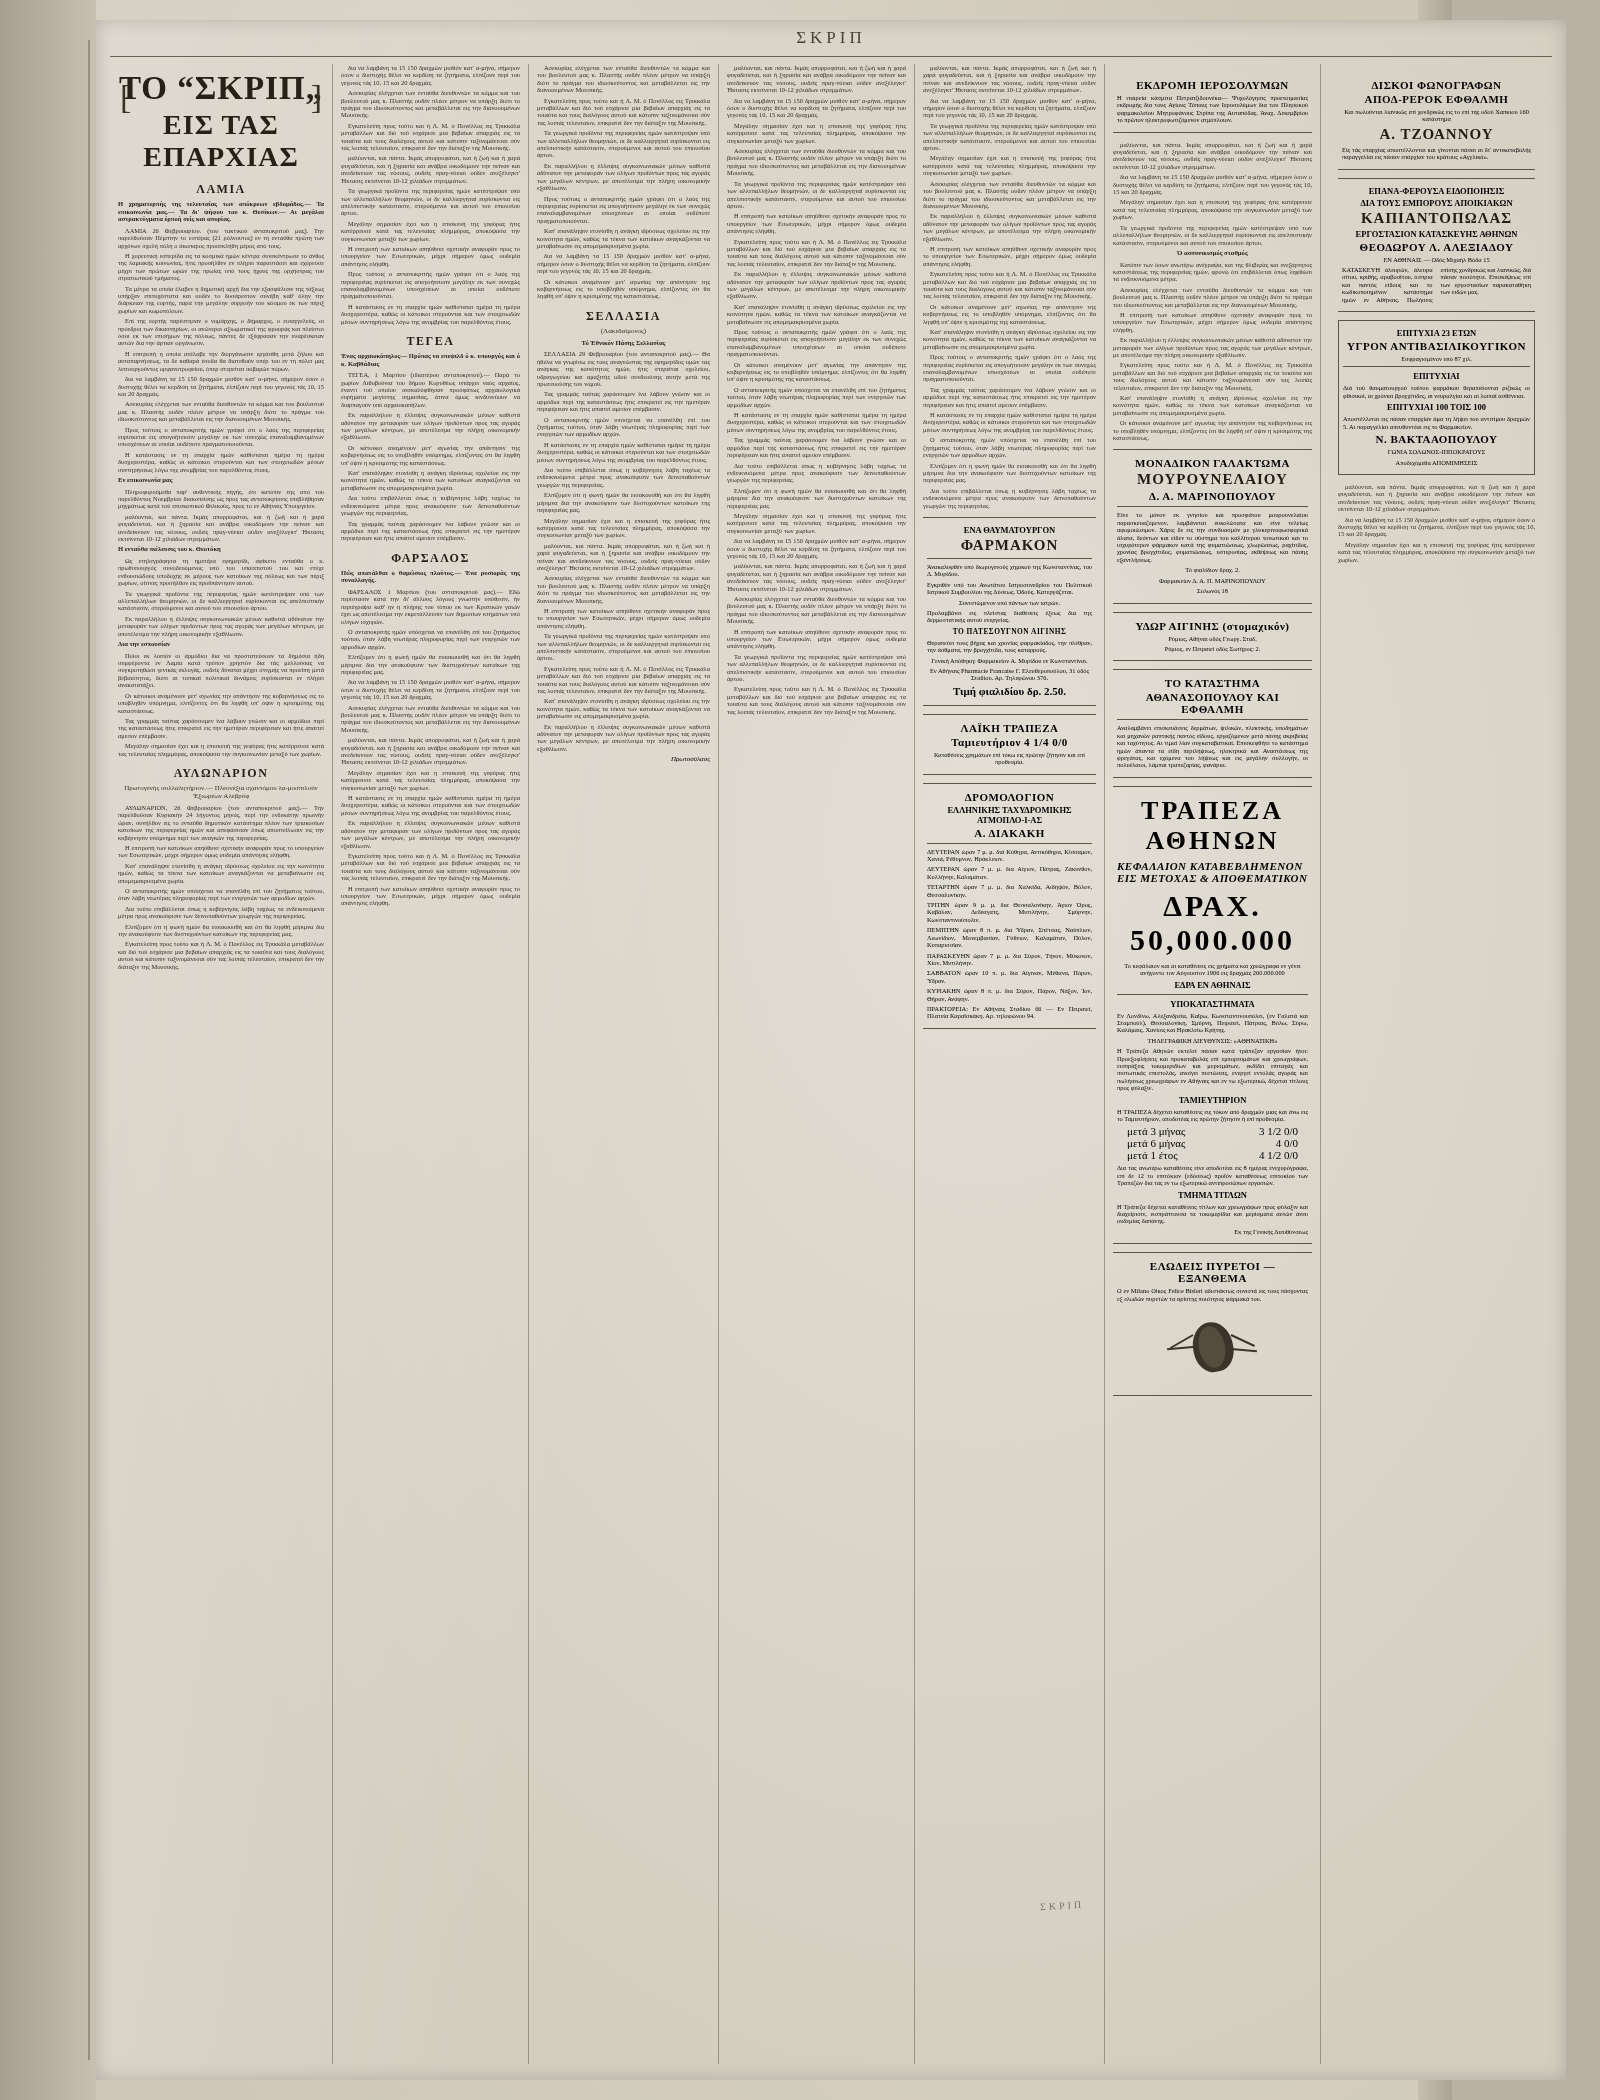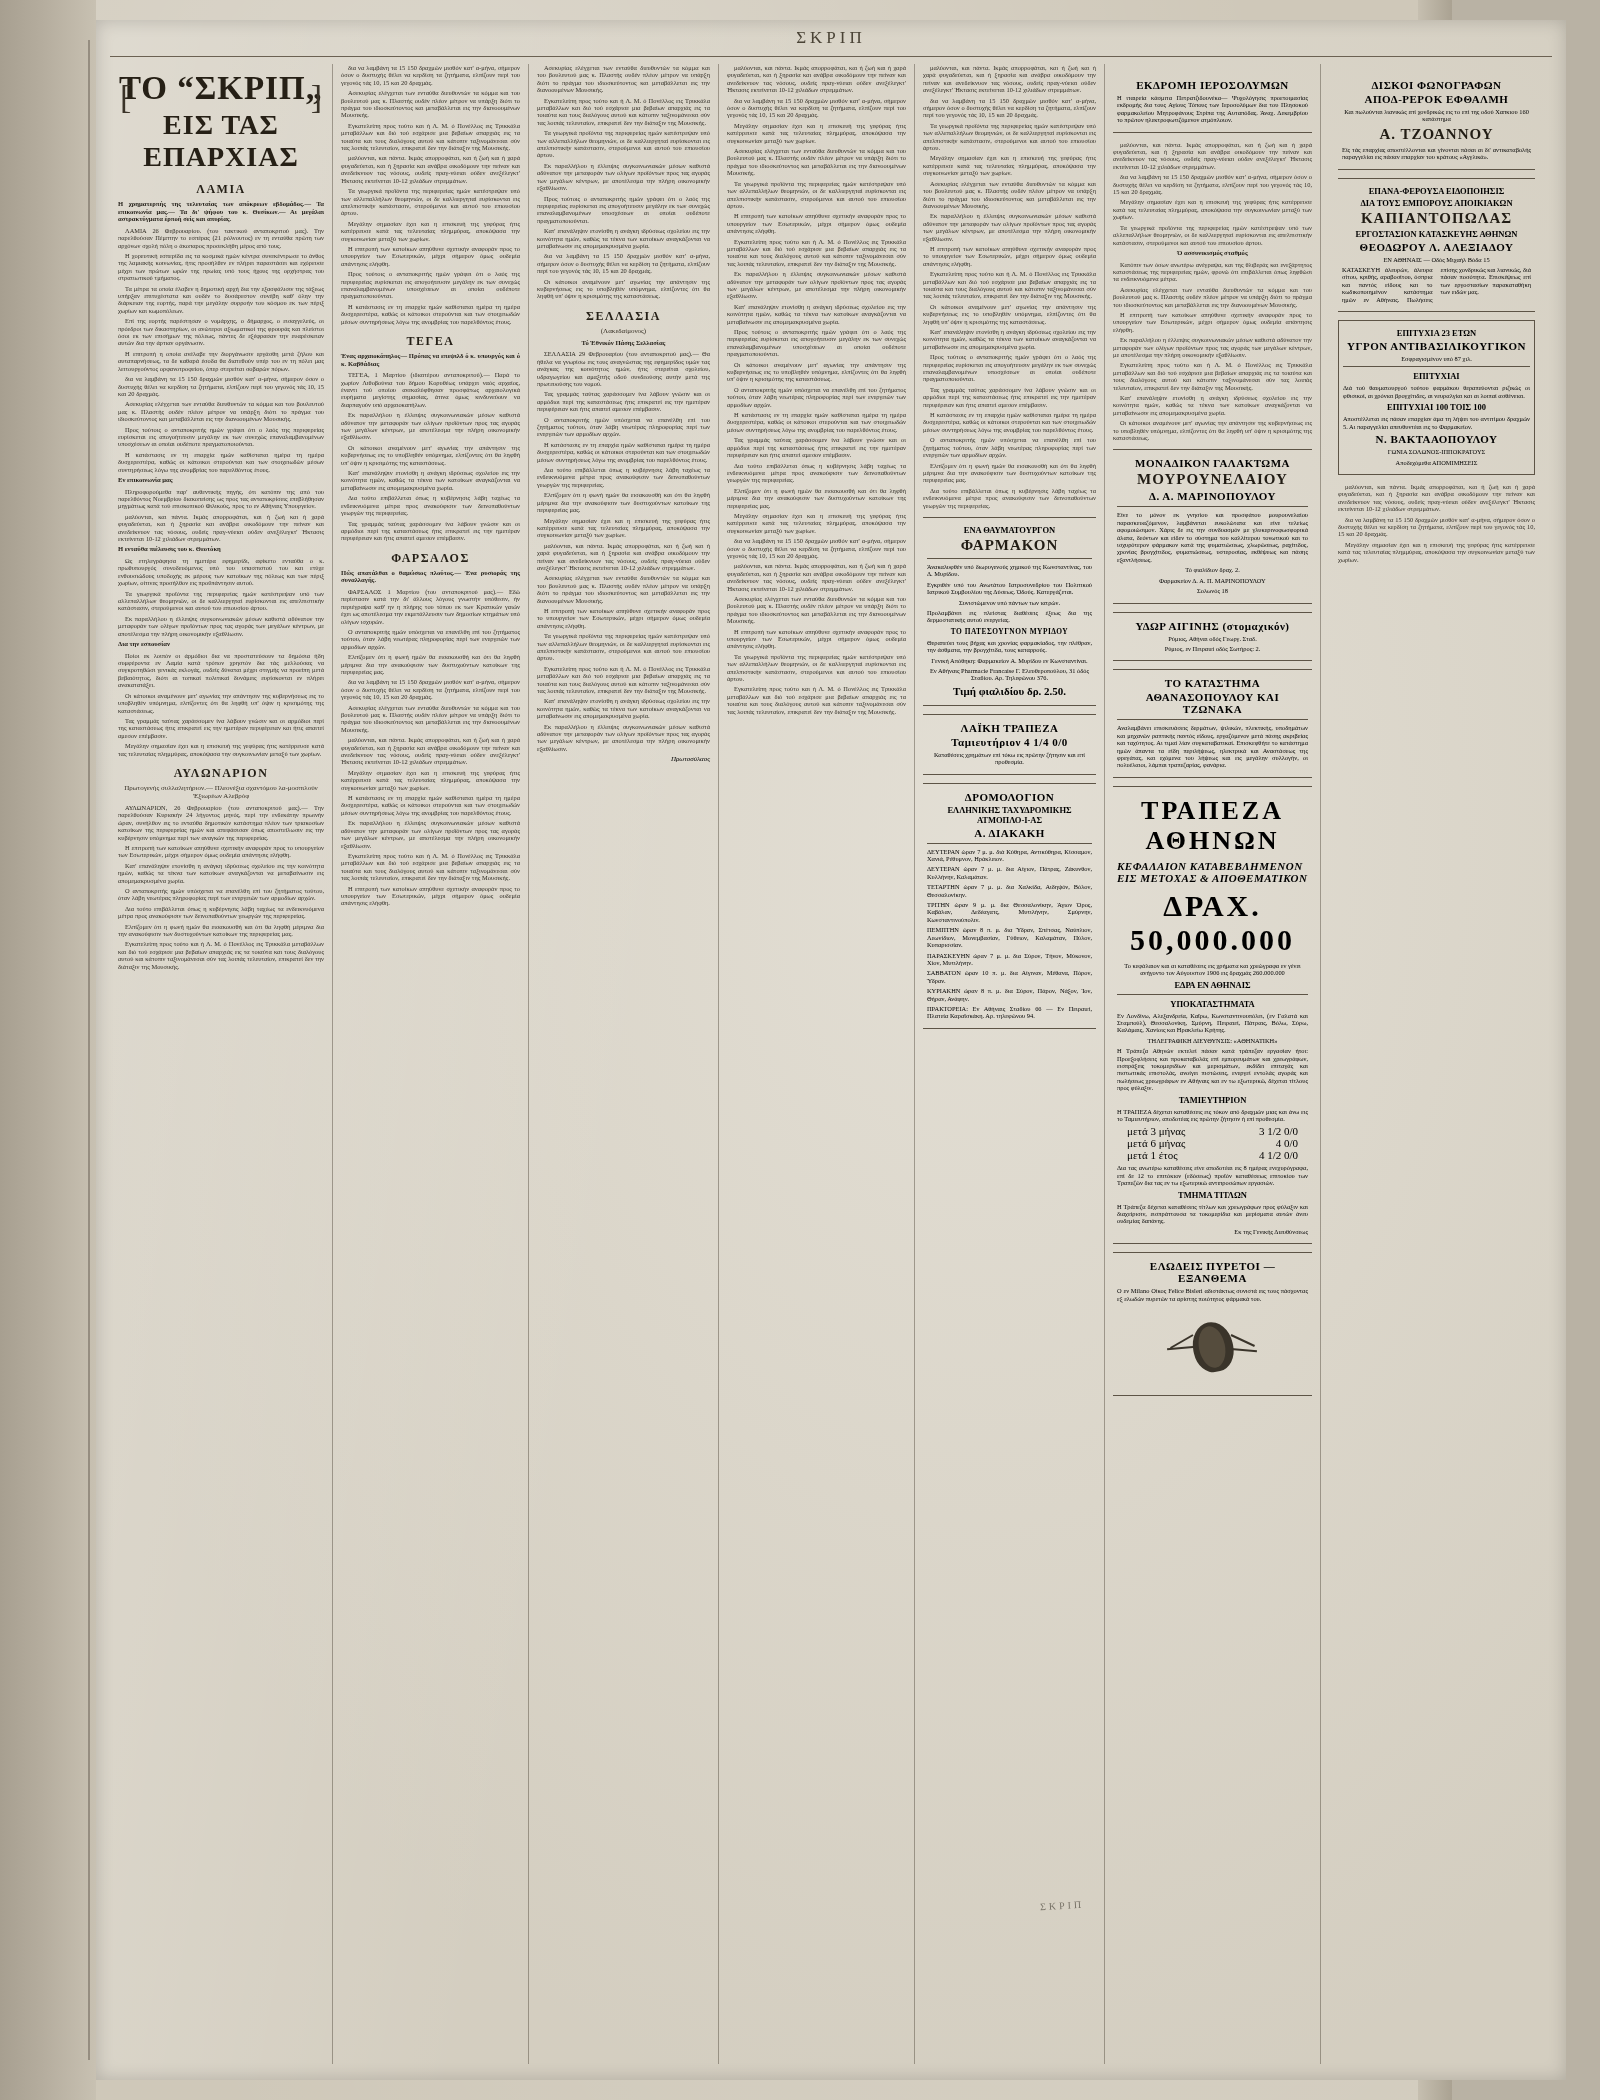--- a/index.html
+++ b/index.html
@@ -482,21 +482,21 @@
         </div>
 
         <div class="ad">
           <div class="ad-t3">ΕΝΑ ΘΑΥΜΑΤΟΥΡΓΟΝ</div>
           <div class="ad-t1">ΦΑΡΜΑΚΟΝ</div>
           <div class="hr-thin"></div>
           <div class="ad-sm">Άνακαλυφθέν υπό διωρυγενούς χημικού της Κωνσταντίνας, του Δ. Μυρίδου.</div>
           <div class="ad-sm">Εγκριθέν υπό του Ανωτάτου Ιατροσυνεδρίου του Πολιτικού Ιατρικού Συμβουλίου της Δύσεως. Όδούς. Κατεργάζεται.</div>
           <div class="ad-sm c">Συνιστώμενον υπό πάντων των ιατρών.</div>
           <div class="ad-sm">Προλαμβάνει εις πλείστας διαθέσεις έξεως δια της δερμοστατικής αυτού ενεργείας.</div>
-          <div class="small-caps-line">ΤΟ ΠΑΤΕΣΟΥΓΝΟΝ ΜΥΡΙΔΟΥ</div>
+          <div class="small-caps-line">ΤΟ ΠΑΤΕΣΟΥΓΝΟΝ ΑΙΓΙΝΗΣ</div>
           <div class="ad-sm">Θεραπεύει τους βήχας και χρονίας φαρμακίαδος, την πλέθραν, την άσθματα, την βρογχίτιδα, τους καταρρούς.</div>
           <div class="ad-sm c">Γενική Απόθηκη: Φαρμακείον Α. Μυρίδου εν Κωνσταντίναι.</div>
           <div class="ad-sm c">Εν Αθήναις Pharmacie Francaise Γ. Ελευθεροπούλου, 31 όδός Σταδίου. Αρ. Τηλεφώνου 376.</div>
           <div class="price">Τιμή φιαλιδίου δρ. 2.50.</div>
         </div>
 
         <div class="ad">
           <div class="ad-t2">ΛΑÏΚΗ ΤΡΑΠΕΖΑ</div>
           <div class="ad-t2">Ταμιευτήριον 4 1/4 0/0</div>
           <div class="ad-sm c">Καταθέσεις χρημάτων επί τόκω εις πρώτην ζήτησιν και επί προθεσμία.</div>
@@ -553,21 +553,21 @@
         </div>
 
         <div class="ad">
           <div class="ad-t2">ΥΔΩΡ ΑΙΓΙΝΗΣ (στομαχικόν)</div>
           <div class="ad-sm c">Ρύμιος, Αθήναι οδός Γεωργ. Σταδ.</div>
           <div class="ad-sm c">Ρύμιος, εν Πειραιεί οδός Σωτήρος: 2.</div>
         </div>
 
         <div class="ad">
           <div class="ad-t2">ΤΟ ΚΑΤΑΣΤΗΜΑ</div>
-          <div class="ad-t2">ΑΘΑΝΑΣΟΠΟΥΛΟΥ ΚΑΙ ΤΖΩΝΑΚΑ</div>
+          <div class="ad-t2">ΑΘΑΝΑΣΟΠΟΥΛΟΥ ΚΑΙ ΕΦΘΑΛΜΗ</div>
           <div class="hr-thin"></div>
           <div class="ad-sm">Αναλαμβάνει επισκευάσεις δερμάτων, ψιλικών, πλεκτικής, υποδημάτων και μηχανών ραπτικής παντός είδους, εργαζόμενον μετά πάσης ακριβείας και ταχύτητος. Αι τιμαί λίαν συγκαταβατικαί. Επισκεφθήτε το κατάστημα ημών άπαντα τα είδη περιλήψεως, ηλεκτρικά και Αναστάσεως της φρεγάτας, και εχόμενα του λήψεως και εις μεγάλην συλλογήν, οι πολυέλαιοι, λάμπαι τραπεζαρίας, φανάρια.</div>
         </div>
 
         <div class="ad">
           <div class="bank-head">ΤΡΑΠΕΖΑ ΑΘΗΝΩΝ</div>
           <div class="bank-sub">ΚΕΦΑΛΑΙΟΝ ΚΑΤΑΒΕΒΛΗΜΕΝΟΝ ΕΙΣ ΜΕΤΟΧΑΣ &amp; ΑΠΟΘΕΜΑΤΙΚΟΝ</div>
           <div class="ad-huge">ΔΡΑΧ. 50,000.000</div>
           <div class="ad-sm c">Το κεφάλαιον και αι καταθέσεις εις χρήματα και χρεώγραφα εν γένει ανήγοντο τον Αύγουστον 1906 εις δραχμάς 260.000.000</div>
           <div class="ad-t3">ΕΔΡΑ ΕΝ ΑΘΗΝΑΙΣ</div>

